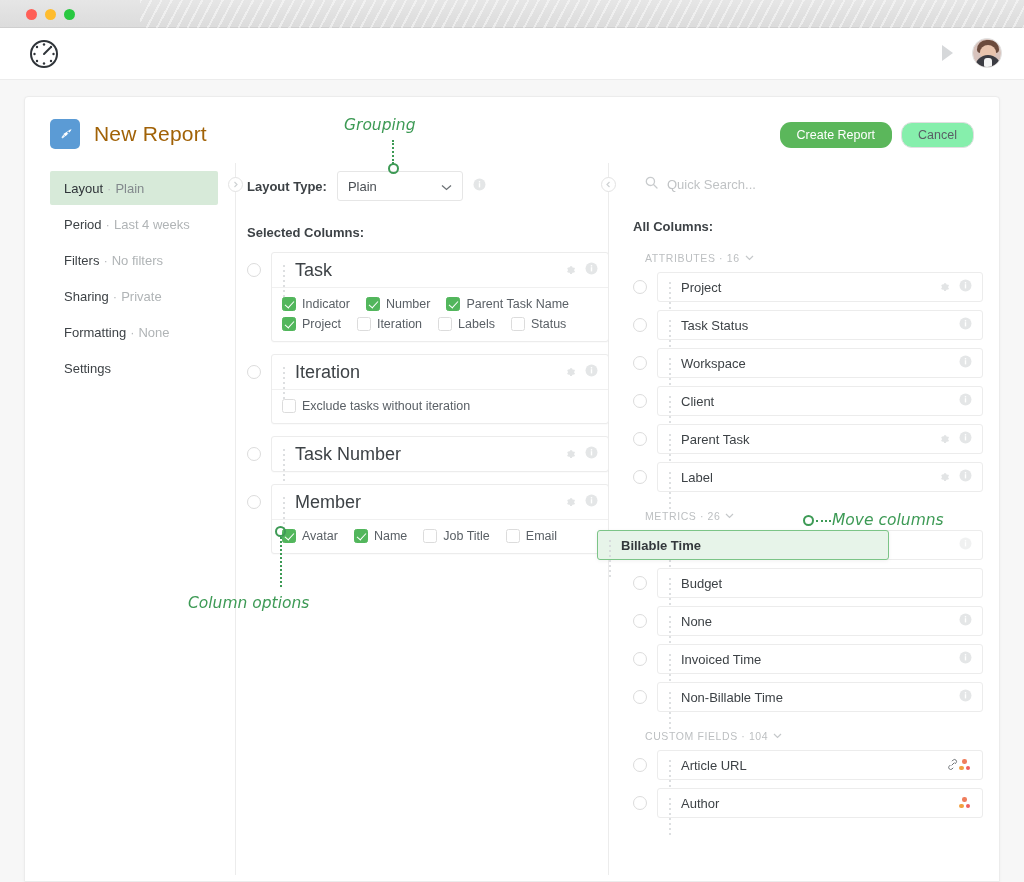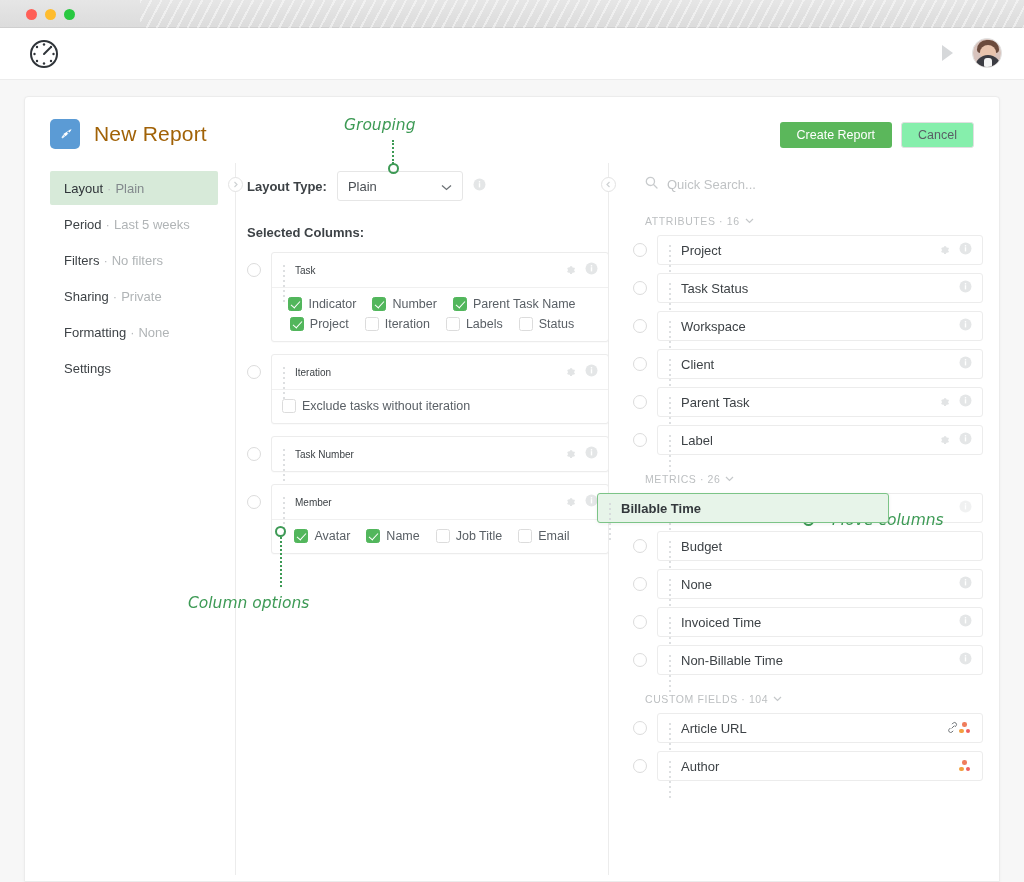--- a/index.html
+++ b/index.html
@@ -62,21 +62,21 @@
   
   .title-row { position:absolute; left: 25px; top: 22px; display:flex; align-items:center; gap: 14px; }
   .title-icon {
     width: 30px; height: 30px; border-radius: 5px;
     background: #5b9bd5; display:flex; align-items:center; justify-content:center;
   }
   .title-text { font-size: 21px; color: #a16207; font-weight: 400; letter-spacing: .2px; }
 
   .header-actions { position:absolute; right: 25px; top: 25px; display:flex; gap: 9px; }
   .btn {
-    height: 26px; padding: 0 16px; border-radius: 3px; font-size: 12.5px;
+    height: 26px; padding: 0 16px; border-radius: 11px; font-size: 12.5px;
     display:flex; align-items:center; justify-content:center; cursor:pointer;
     border: 1px solid transparent; white-space: nowrap;
   }
   .btn-primary { background: #5bb75b; color: #fff; }
   .btn-secondary { background:#86efac; color:#5a6066; border-color:#e0e0e0; }
 
   
   .sidebar { position:absolute; left: 25px; top: 74px; width: 168px; }
   .side-item {
     height: 34px; display:flex; align-items:center; padding-left: 14px;
@@ -114,24 +114,24 @@
     width: 14px; height: 14px; border-radius:50%; border:1px solid #dcdcdc;
     background:#fff; flex: 0 0 auto; margin-top: 11px; cursor:pointer;
   }
   .col-card {
     flex: 1 1 auto; border: 1px solid #ececec; border-radius: 3px; background:#fff;
     box-shadow: 0 1px 1px rgba(0,0,0,.02);
   }
   .cc-head { height: 34px; display:flex; align-items:center; padding: 0 10px 0 9px; }
   .grip { width: 7px; height: 13px; margin-right: 7px; flex:0 0 auto; cursor: grab; }
   .grip i { display:block; width:2px; height:2px; background:#d2d5d7; border-radius:50%; float:left; margin: 1.5px 1.5px; }
-  .cc-title { font-size: 10px; color:#3d4246; flex: 1 1 auto; }
+  .cc-title { font-size: 18px; color:#3d4246; flex: 1 1 auto; }
   .cc-icons { display:flex; align-items:center; gap: 9px; }
   .cc-body { border-top: 1px solid #f0f0f0; padding: 9px 10px 10px 10px; }
-  .chk-grid { display:flex; flex-wrap: wrap; gap: 6px 0; justify-content: center; }
+  .chk-grid { display:flex; flex-wrap: wrap; gap: 6px 0; }
   .chk { display:flex; align-items:center; gap: 6px; font-size: 12.5px; color:#5a6066; margin-right: 16px; cursor:pointer; }
   .box { width: 14px; height: 14px; border-radius: 2.5px; border:1px solid #dcdcdc; background:#fff; flex:0 0 auto; }
   .box.on { background:#52b65c; border-color:#52b65c; position:relative; }
   .box.on::after {
     content:""; position:absolute; left:4px; top:1px; width:4px; height:8px;
     border: solid #fff; border-width: 0 1.8px 1.8px 0; transform: rotate(42deg);
   }
 
   
   .right { position:absolute; left: 608px; top: 74px; width: 350px; }
@@ -243,21 +243,21 @@
 
     <div class="sidebar">
       <div class="side-item active">
         <span class="k">Layout</span>
         <span class="sep">·</span>
         <span class="v">Plain</span>
       </div>
       <div class="side-item">
         <span class="k">Period</span>
         <span class="sep">·</span>
-        <span class="v">Last 5 weeks</span>
+        <span class="v">Last 4 weeks</span>
       </div>
       <div class="side-item">
         <span class="k">Filters</span>
         <span class="sep">·</span>
         <span class="v">No filters</span>
       </div>
       <div class="side-item">
         <span class="k">Sharing</span>
         <span class="sep">·</span>
         <span class="v">Private</span>
@@ -491,20 +491,21 @@
       <div class="search-row">
         <span>
           <svg width="13" height="13" viewBox="0 0 13 13">
               <circle cx="5.4" cy="5.4" r="4.1" fill="none" stroke="#c8cbcd" stroke-width="1.3"></circle>
               <line x1="8.5" y1="8.5" x2="12" y2="12" stroke="#c8cbcd" stroke-width="1.3" stroke-linecap="round"></line>
             </svg>
         </span>
         <span class="search-ph">Quick Search...</span>
       </div>
 
+      <div class="section-label" style="margin-top:22px;">All Columns:</div>
 
       <div class="group-head">
         <span>ATTRIBUTES · 16</span>
         <svg width="9" height="6" viewBox="0 0 9 6">
             <polyline points="1,1 4.5,4.5 8,1" fill="none" stroke="#c5c8ca" stroke-width="1.2"></polyline>
           </svg>
       </div>
 
       <div class="row-wrap">
         <div class="radio" style="margin-top:0;"></div>

